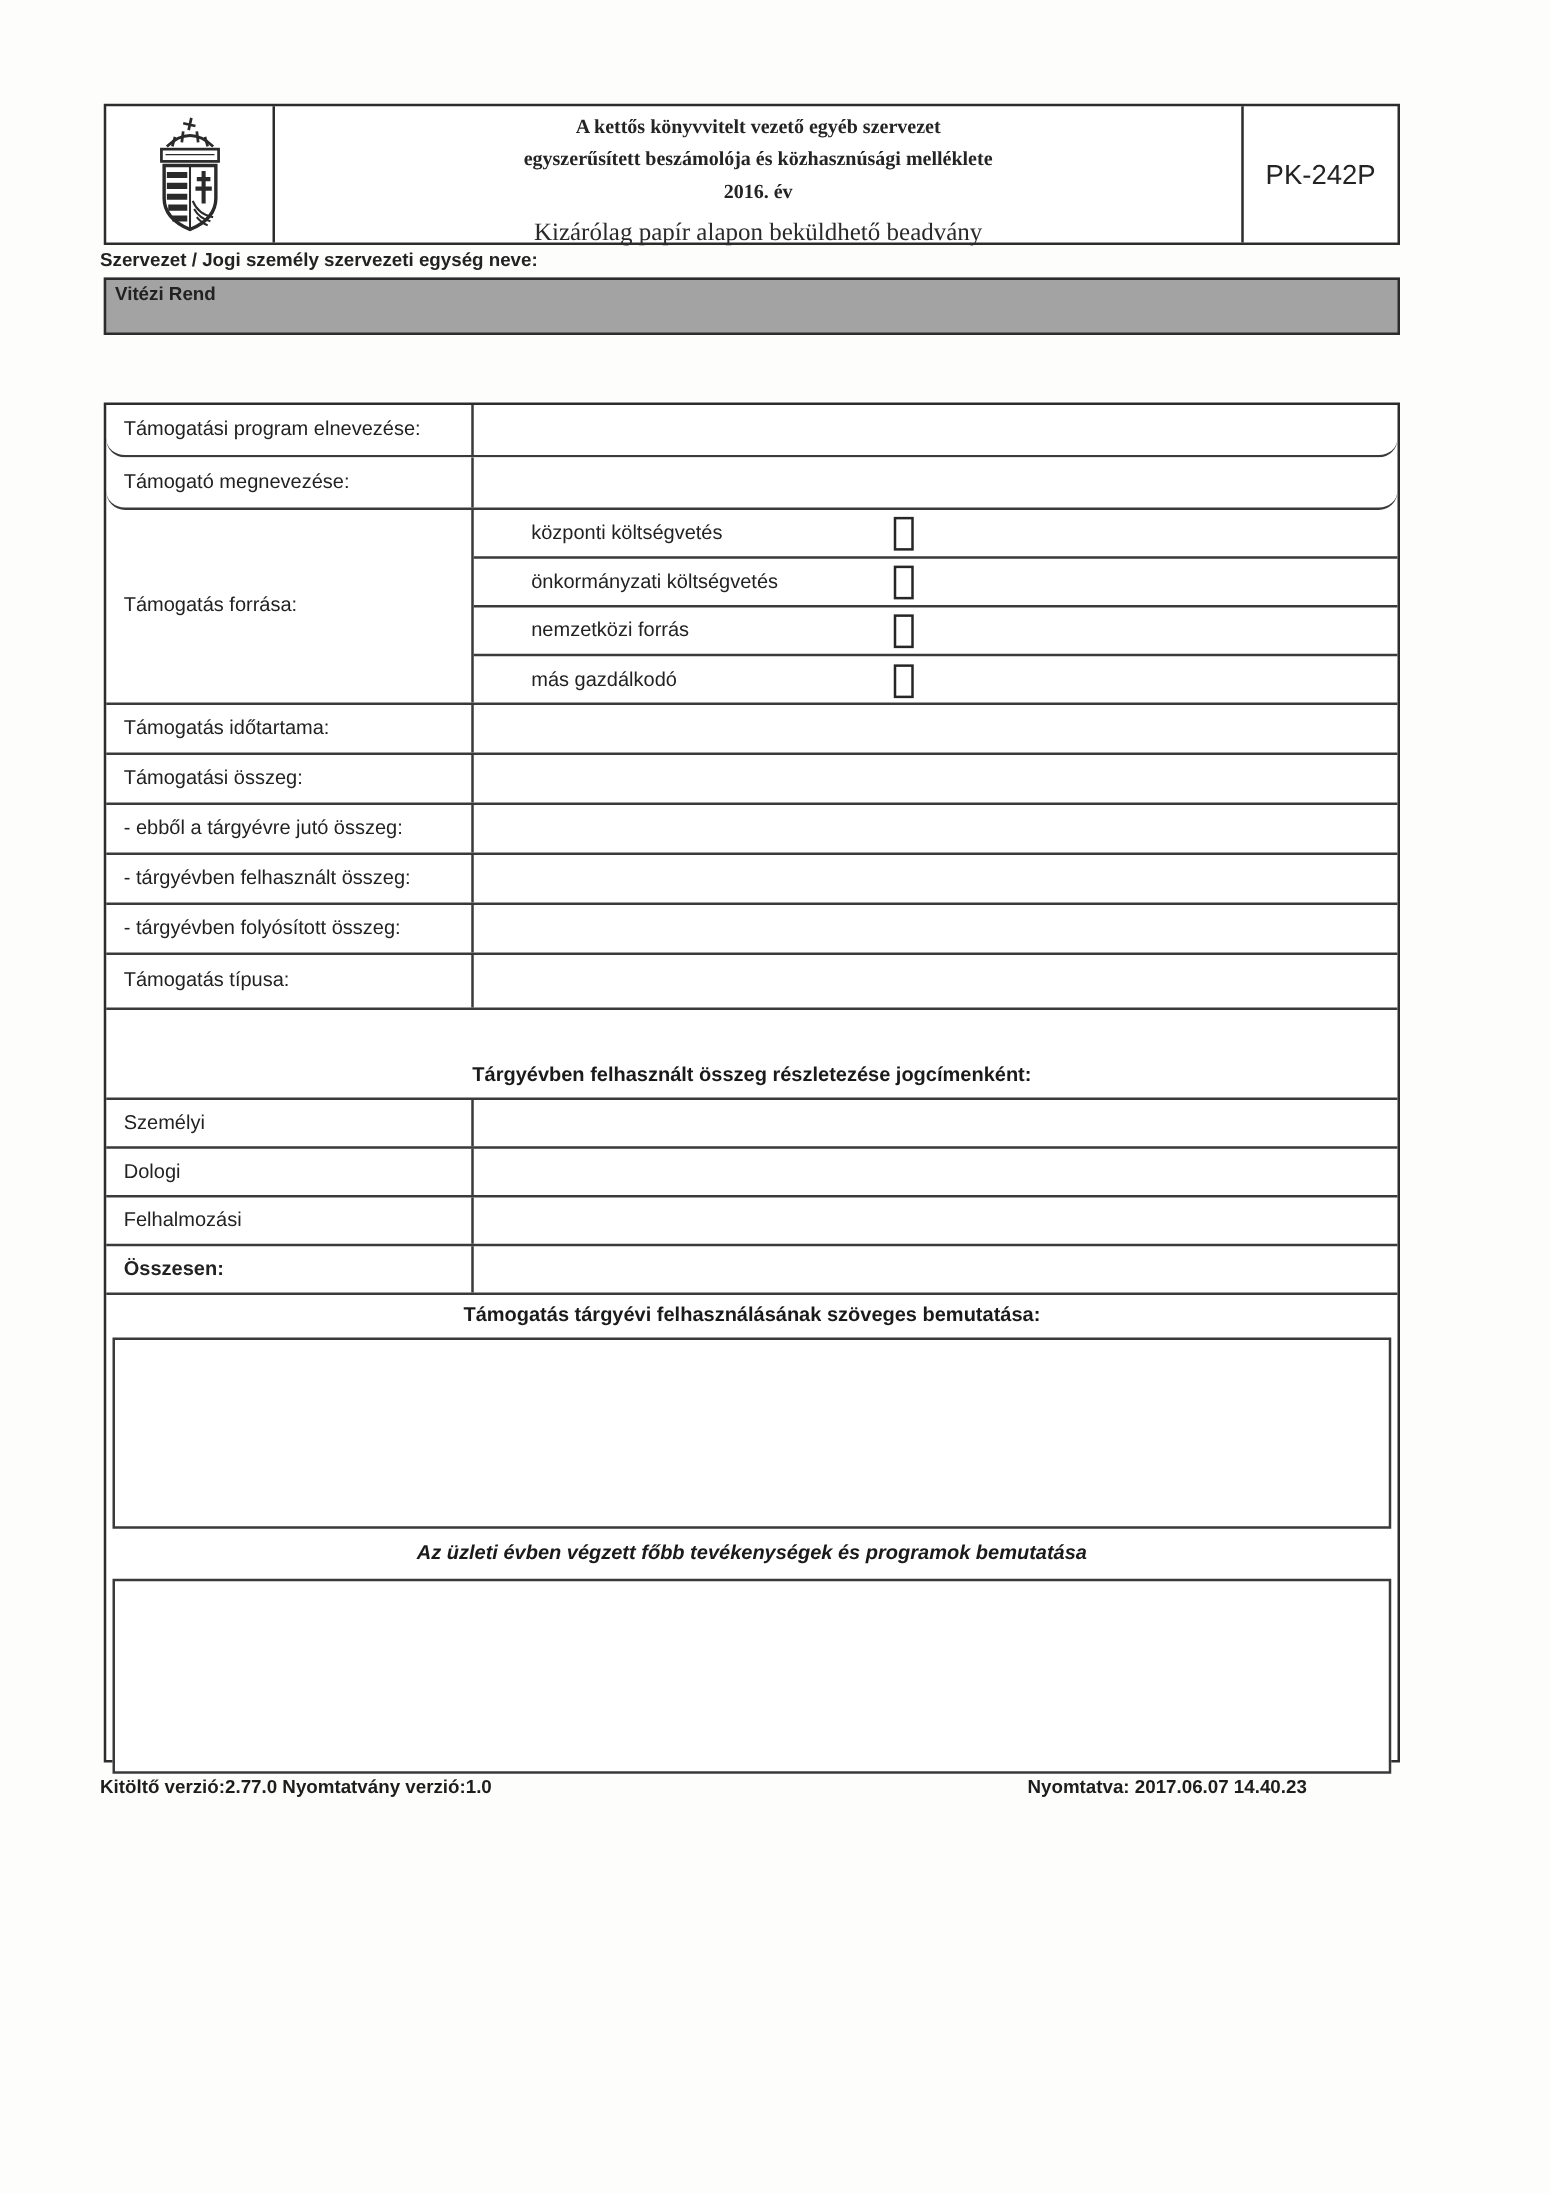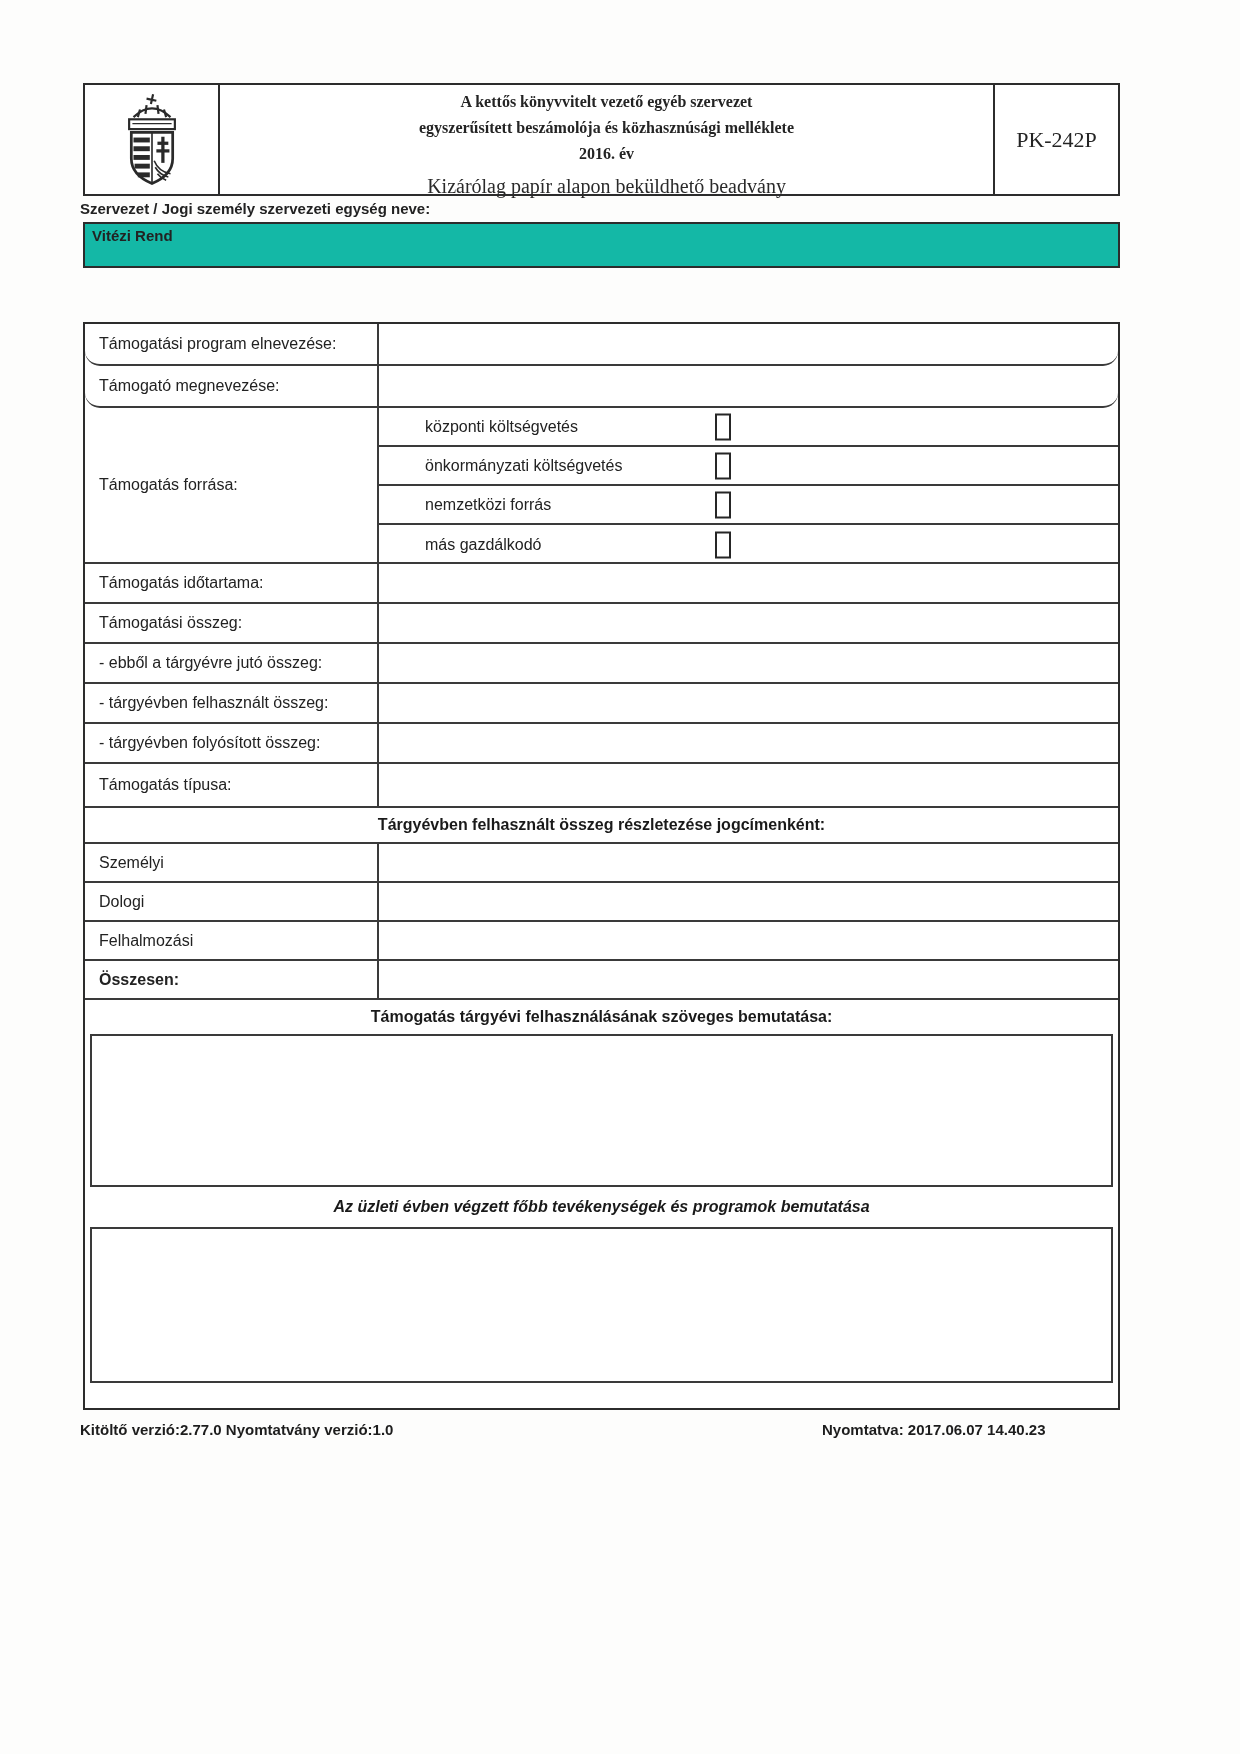--- a/index.html
+++ b/index.html
@@ -11,26 +11,26 @@
 
   
   .hdr { position:absolute; left:83px; top:83px; width:1037px; height:113px;
          border:2px solid #2c2c2c; display:flex; background:#fff; }
   .hdr-logo { width:135px; border-right:2px solid #2c2c2c; display:flex;
               align-items:center; justify-content:center; }
   .hdr-title { flex:1; text-align:center; font-family:"Liberation Serif", serif; padding-top:4px; }
   .t-line { font-weight:bold; font-size:16px; line-height:26px; color:#242424; }
   .t-sub  { font-size:20px; margin-top:8px; color:#2a2a2a; }
   .hdr-code { width:125px; border-left:2px solid #2c2c2c; display:flex; align-items:center;
-              justify-content:center; font-family:Liberation Serif, serif; font-size:22px; color:#242424; }
+              justify-content:center; font-family:Liberation Sans, sans-serif; font-size:22px; color:#242424; }
 
   
   .org-label { position:absolute; left:80px; top:200px; font-weight:bold; font-size:15px; color:#222; }
   .org-box { position:absolute; left:83px; top:222px; width:1037px; height:46px;
-             border:2px solid #2c2c2c; background:#14b8a6; font-weight:bold; font-size:15px;
+             border:2px solid #2c2c2c; background:#a3a3a3; font-weight:bold; font-size:15px;
              padding:3px 7px; color:#222; }
 
   
   .tbl { position:absolute; left:83px; top:322px; width:1037px; height:1088px;
          border:2px solid #2c2c2c; background:#fff; }
   .row { display:flex; border-bottom:2px solid #3a3a3a; }
   .lbl { width:294px; border-right:2px solid #3a3a3a; display:flex; align-items:center;
          padding-left:14px; font-size:16px; color:#222; }
   .lbl.bold { font-weight:bold; }
   .val { flex:1; position:relative; }
@@ -150,21 +150,21 @@
     </div>
     <div class="row h40">
       <div class="lbl">- tárgyévben folyósított összeg:</div>
       <div class="val"></div>
     </div>
 
     <div class="row h44">
       <div class="lbl">Támogatás típusa:</div>
     </div>
 
-    <div class="sec-head banded" style="height:36px;">Tárgyévben felhasznált összeg részletezése jogcímenként:</div>
+    <div class="sec-head banded" style="height:36px;margin-top:36px;">Tárgyévben felhasznált összeg részletezése jogcímenként:</div>
 
     <div class="row h39">
       <div class="lbl">Személyi</div>
       <div class="val"></div>
     </div>
     <div class="row h39">
       <div class="lbl">Dologi</div>
       <div class="val"></div>
     </div>
     <div class="row h39">

